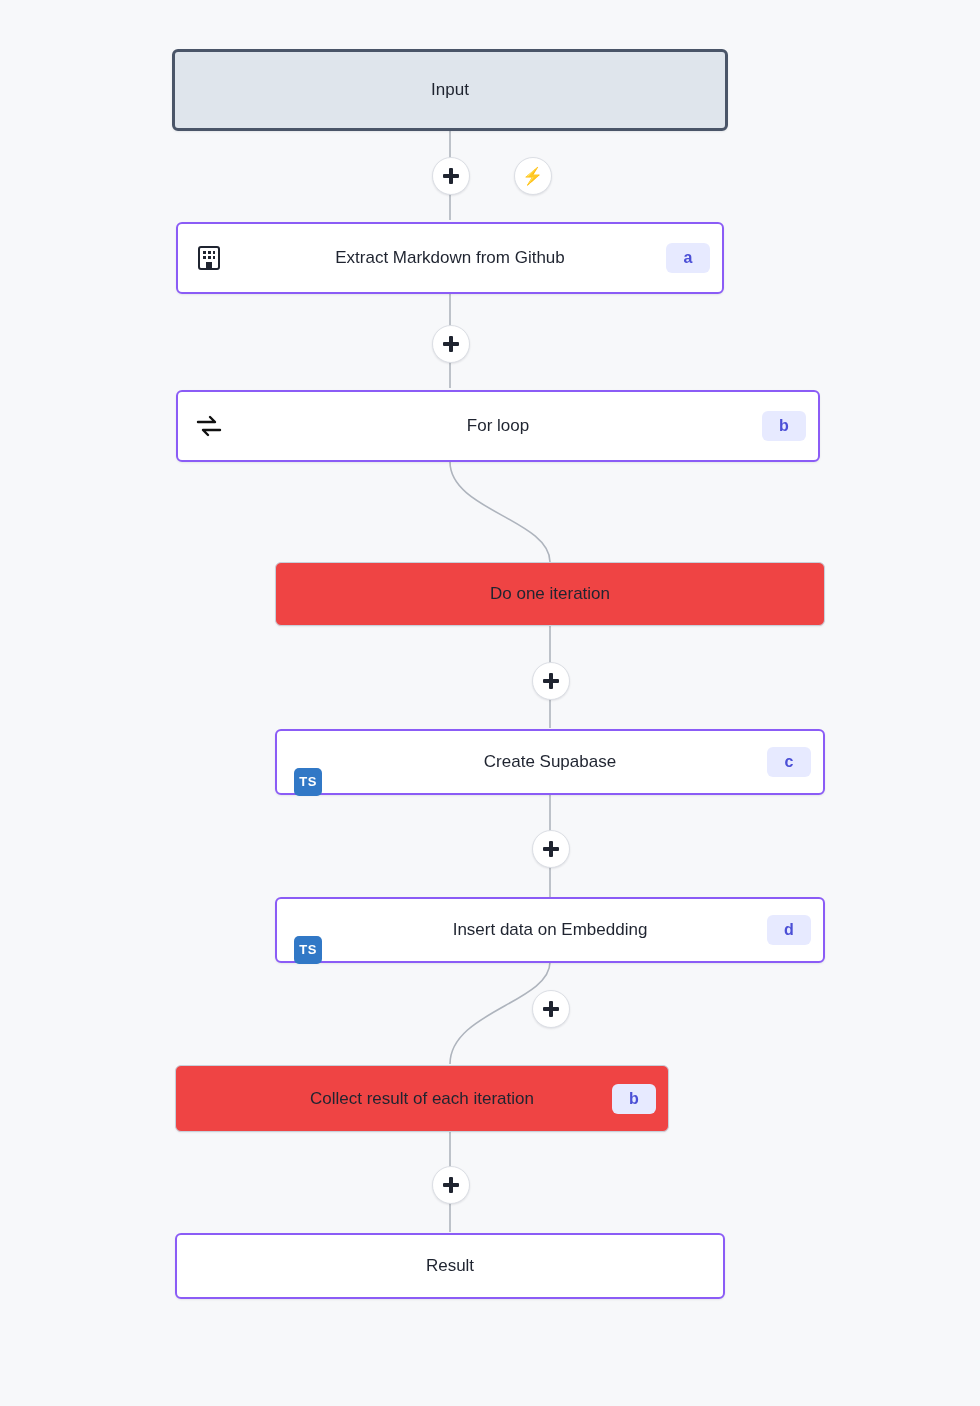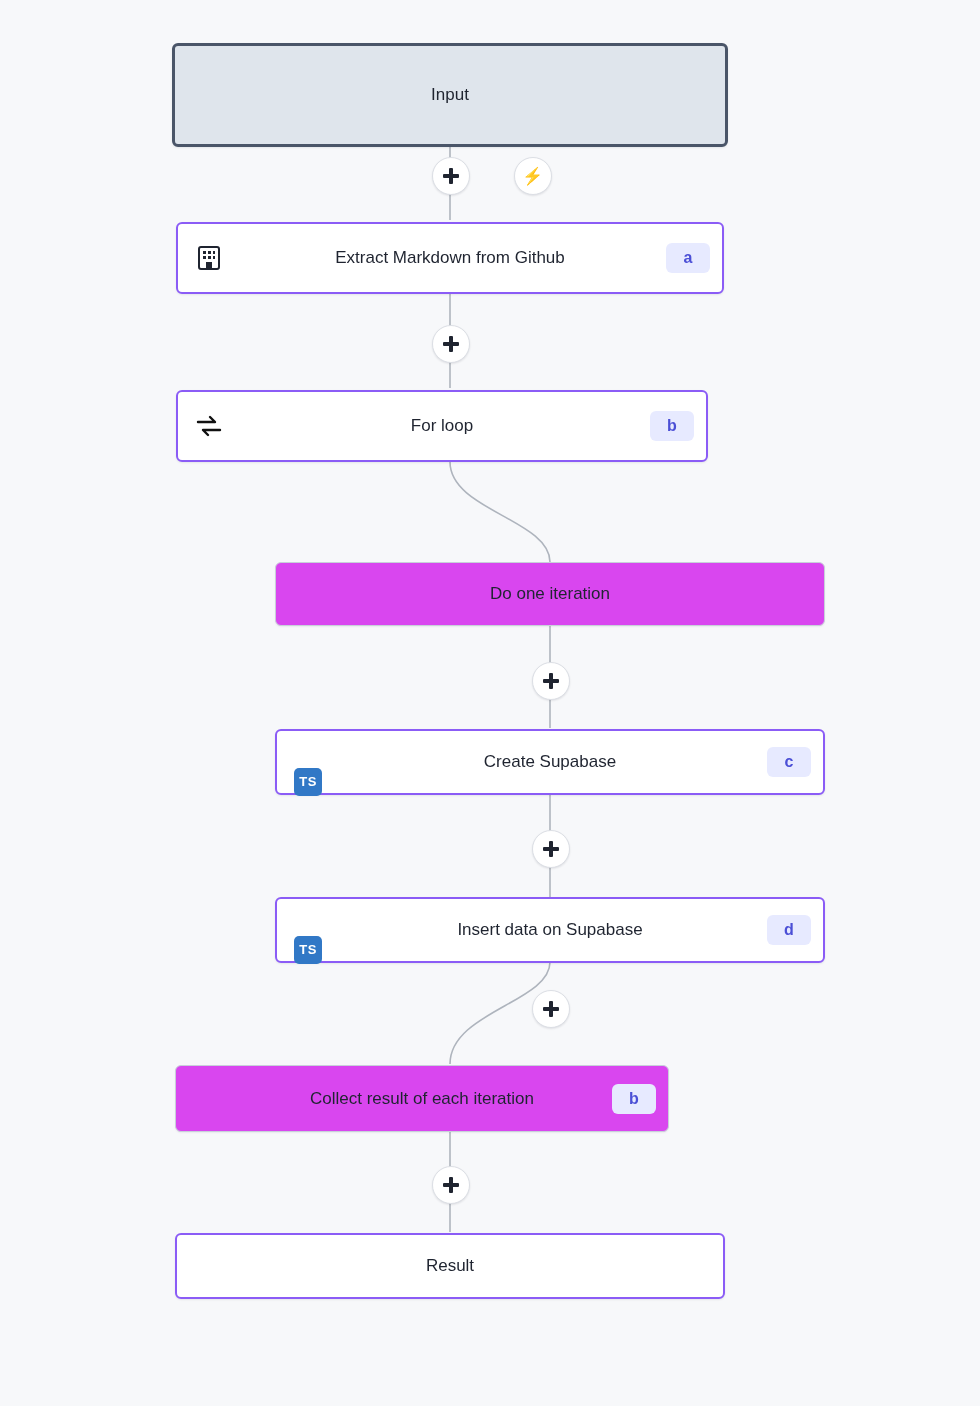--- a/index.html
+++ b/index.html
@@ -46,21 +46,21 @@
     background: #dfe5ec;
     border: 3px solid #4a5568;
     box-shadow: 0 1px 2px rgba(16,24,40,0.08);
   }
   .node-plain {
     background: #ffffff;
     border: 2px solid #8b5cf6;
     box-shadow: 0 1px 2px rgba(16,24,40,0.08);
   }
   .node-grey {
-    background: #d946ef;
+    background: #ef4444;
     border: 1px solid #c8d0da;
     box-shadow: 0 1px 2px rgba(16,24,40,0.06);
   }
   .badge {
     position: absolute;
     right: 12px;
     top: 50%;
     transform: translateY(-50%);
     min-width: 44px;
     height: 30px;
@@ -157,21 +157,21 @@
       <path d="M450,130 L450,220"></path>
       <path d="M450,294 L450,388"></path>
       <path d="M450,462 C450,510 550,520 550,562"></path>
       <path d="M550,626 L550,728"></path>
       <path d="M550,794 L550,898"></path>
       <path d="M550,962 C550,1002 450,1012 450,1064"></path>
       <path d="M450,1132 L450,1232"></path>
     </g>
   </svg>
 
-  <div class="node node-input" style="left:172px; top:43px; width:556px; height:104px;padding-left:12px;">
+  <div class="node node-input" style="left:172px; top:49px; width:556px; height:82px;padding-left:12px;">
     <span class="label">Input</span>
   </div>
 
   <div class="circle-btn" style="left:432px; top:157px;">
     <span class="plus-glyph"></span>
   </div>
   <div class="circle-btn" style="left:514px; top:157px;">
     <span class="bolt-glyph">⚡</span>
   </div>
 
@@ -191,21 +191,21 @@
       </span>
     </span>
     <span class="label">Extract Markdown from Github</span>
     <span class="badge">a</span>
   </div>
 
   <div class="circle-btn" style="left:432px; top:325px;">
     <span class="plus-glyph"></span>
   </div>
 
-  <div class="node node-plain" style="left:176px; top:390px; width:532px; height:72px;">
+  <div class="node node-plain" style="left:176px; top:390px; width:644px; height:72px;">
     <span class="node-icon">
       <svg width="28" height="24" viewBox="0 0 28 24" aria-hidden="true">
         <path d="M3 8 H20 L15 3" fill="none" stroke="#111" stroke-width="2.4" stroke-linecap="round" stroke-linejoin="round"></path>
         <path d="M25 16 H8 L13 21" fill="none" stroke="#111" stroke-width="2.4" stroke-linecap="round" stroke-linejoin="round"></path>
       </svg>
     </span>
     <span class="label">For loop</span>
     <span class="badge">b</span>
   </div>
 
@@ -226,21 +226,21 @@
   </div>
 
   <div class="circle-btn" style="left:532px; top:830px;">
     <span class="plus-glyph"></span>
   </div>
 
   <div class="node node-plain" style="left:275px; top:897px; width:550px; height:66px;">
     <span class="node-icon">
       <span class="ts-icon">TS</span>
     </span>
-    <span class="label">Insert data on Supabase</span>
+    <span class="label">Insert data on Embedding</span>
     <span class="badge">d</span>
   </div>
 
   <div class="circle-btn" style="left:532px; top:990px;">
     <span class="plus-glyph"></span>
   </div>
 
   <div class="node node-grey" style="left:175px; top:1065px; width:494px; height:67px;">
     <span class="label">Collect result of each iteration</span>
     <span class="badge">b</span>

